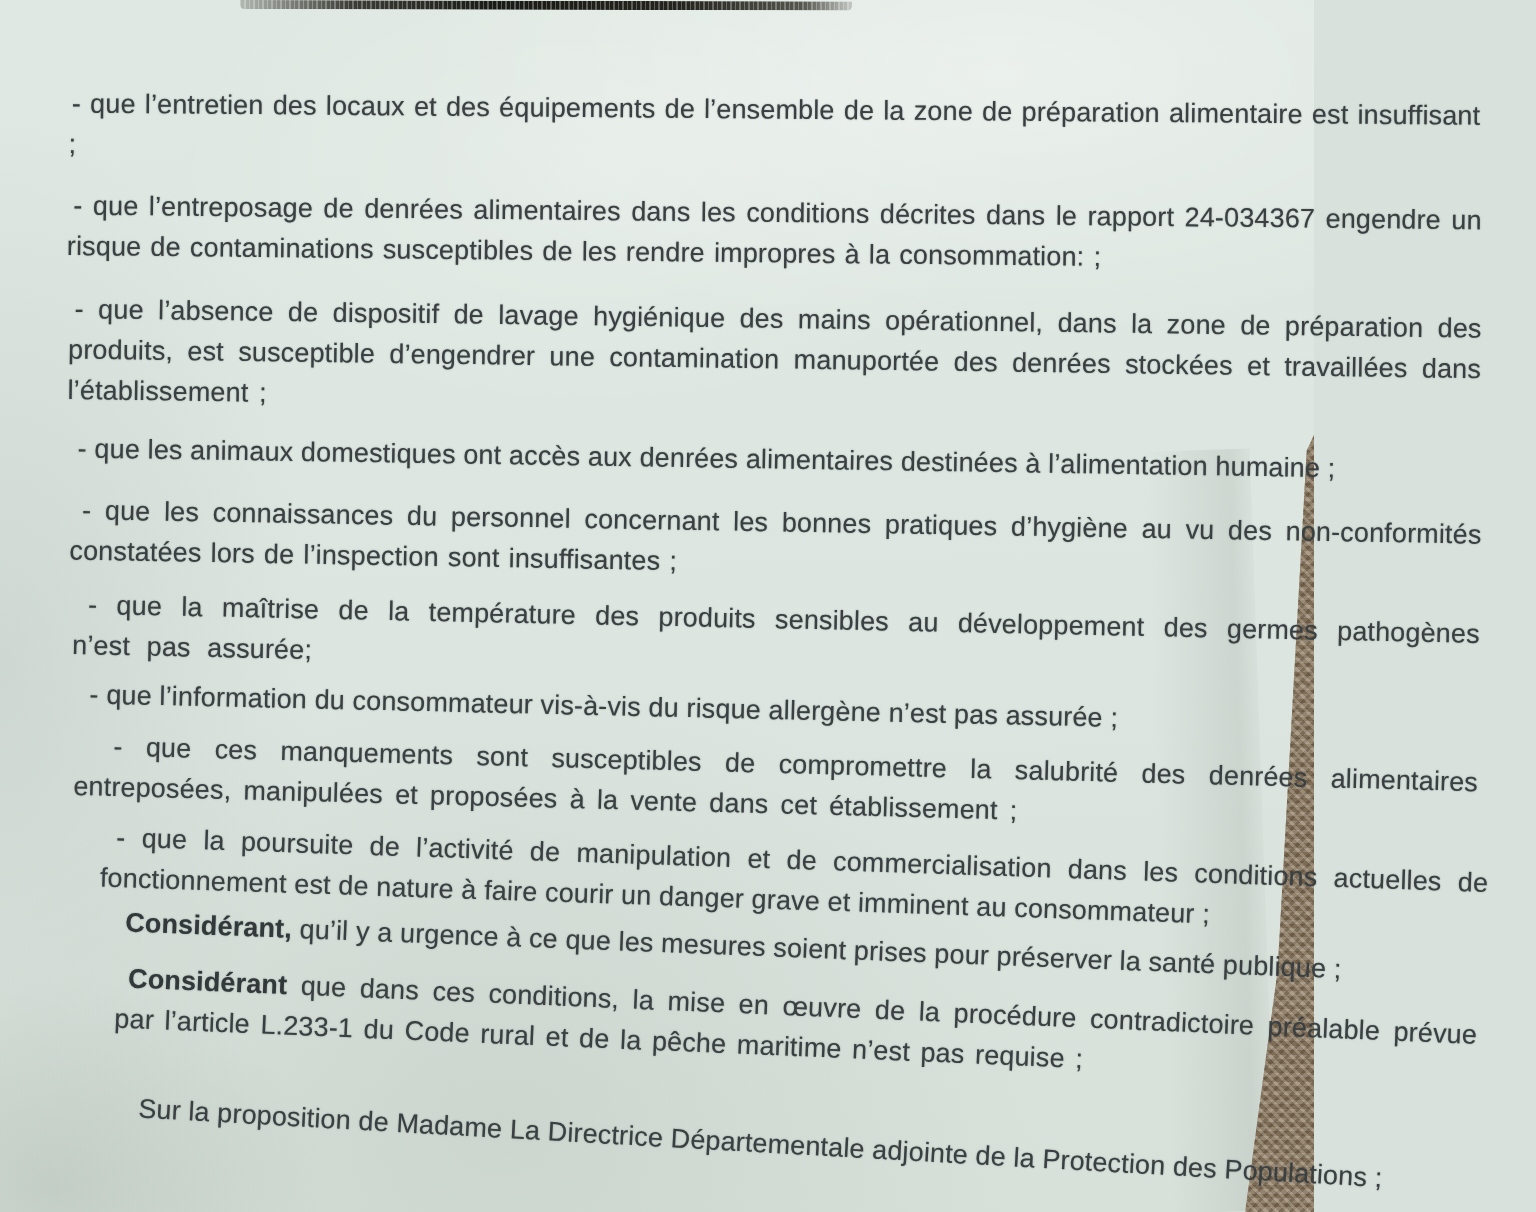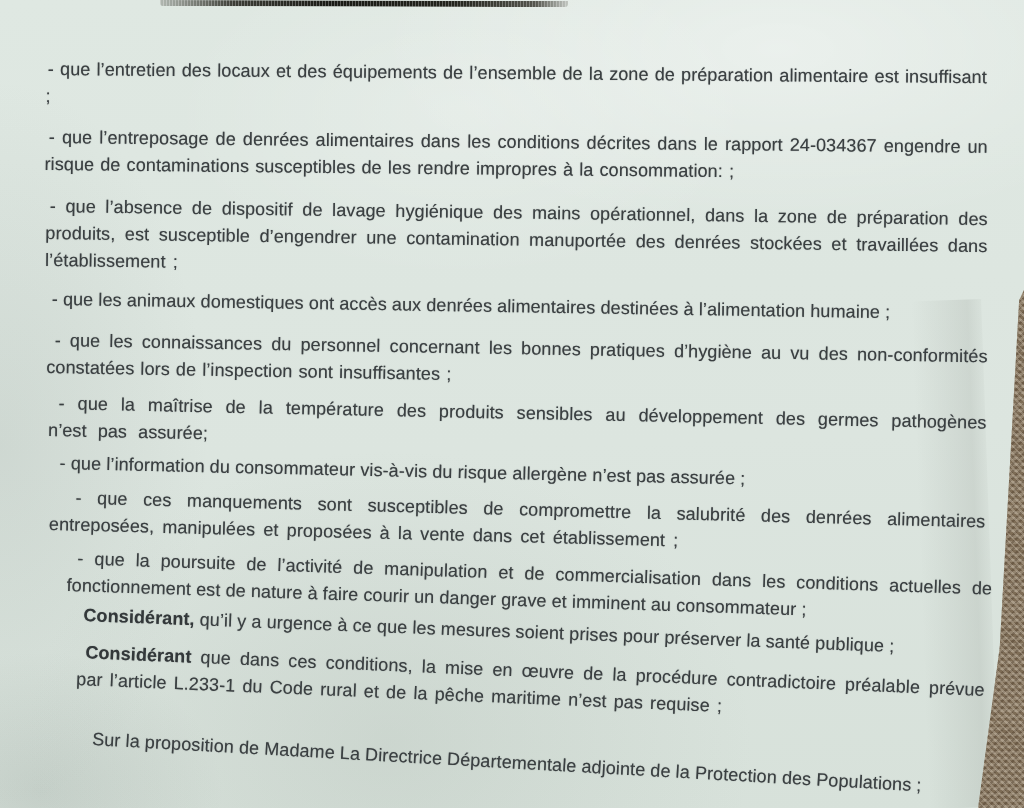--- a/index.html
+++ b/index.html
@@ -5,21 +5,21 @@
   html, body {
     margin: 0; padding: 0;
     width: 1024px; height: 808px;
     overflow: hidden;
     background: #d8e1db;
     font-family: "Liberation Sans", sans-serif;
   }
   
   .scene {
     position: relative;
-    width: 1024px; height: 808px;
+    width: 876px; height: 808px;
     background:
       radial-gradient(ellipse 620px 280px at 76% 6%, rgba(255,255,255,0.38), rgba(255,255,255,0) 65%),
       radial-gradient(ellipse 420px 240px at 45% 14%, rgba(255,255,255,0.22), rgba(255,255,255,0) 70%),
       radial-gradient(ellipse 520px 420px at 38% 92%, rgba(160,172,163,0.22), rgba(160,172,163,0) 70%),
       radial-gradient(ellipse 320px 560px at 0% 55%, rgba(150,162,155,0.20), rgba(150,162,155,0) 65%),
       radial-gradient(ellipse 260px 200px at 4% 98%, rgba(140,152,145,0.25), rgba(140,152,145,0) 70%),
       linear-gradient(178deg, #dfe8e2 0%, #dce5df 55%, #d7e1da 100%);
   }
   
   .edge-strip {

